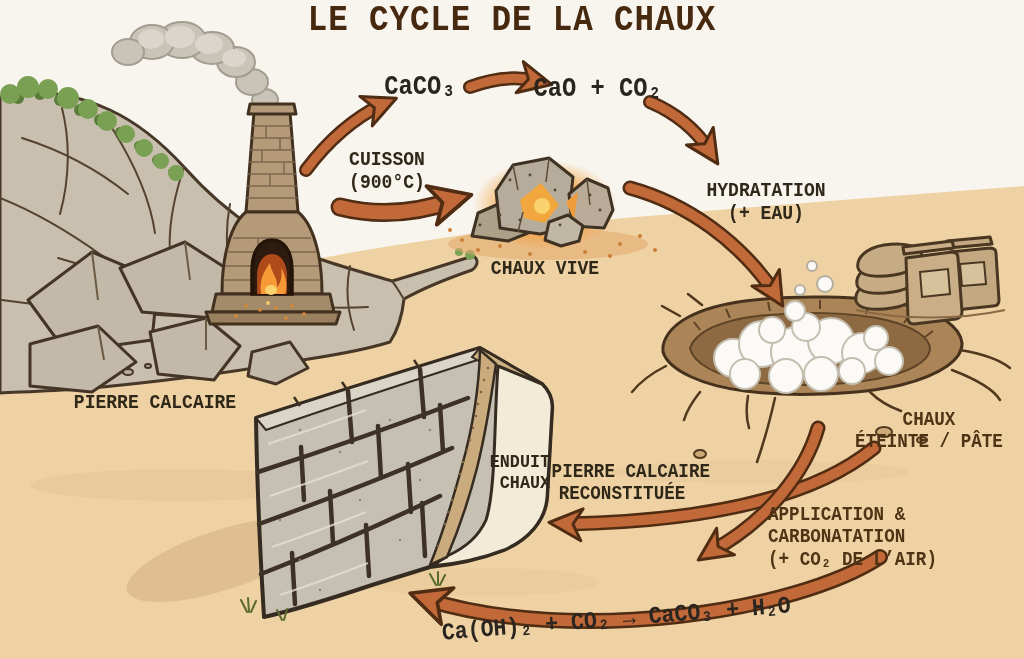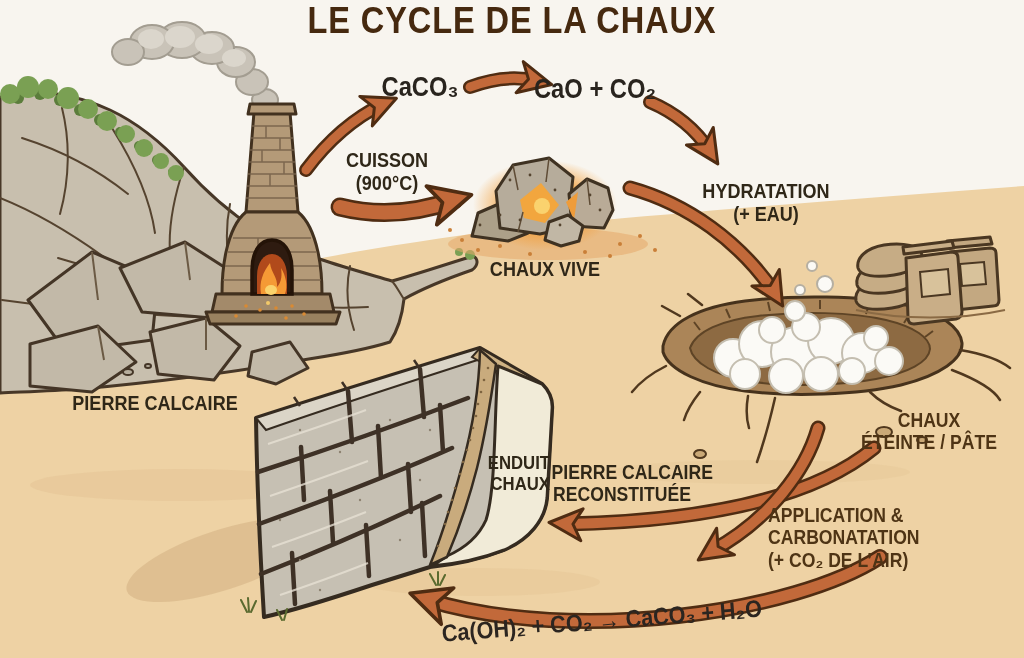--- a/index.html
+++ b/index.html
@@ -1,17 +1,17 @@
 <!DOCTYPE html>
 <html><head>
 <meta charset="utf-8">
 <style>
   html,body{margin:0;padding:0;background:#fff;}
   .stage{position:relative;width:1024px;height:658px;overflow:hidden;background:#f8f5ef;
-         font-family:Liberation Sans, sans-serif;}
+         font-family:Liberation Mono, monospace;}
   .stage svg{position:absolute;left:0;top:0;}
   .lbl{position:absolute;font-weight:700;color:#2f2718;line-height:1.12;white-space:nowrap;}
   .t-center{text-align:center;transform:scaleX(.88);transform-origin:50% 0;}
   .t-left{text-align:left;transform:scaleX(.88);transform-origin:0 0;}
   .t-right{text-align:right;transform:scaleX(.88);transform-origin:100% 0;}
   .title{left:0;top:6;width:1024px;font-size:37px;letter-spacing:1px;color:#46290f;
          text-align:center;transform:scaleX(.88);transform-origin:50% 0;}
   .chem{font-size:27px;color:#29241e;}
   .s21{font-size:20.5px;}
   .s20{font-size:20px;}

